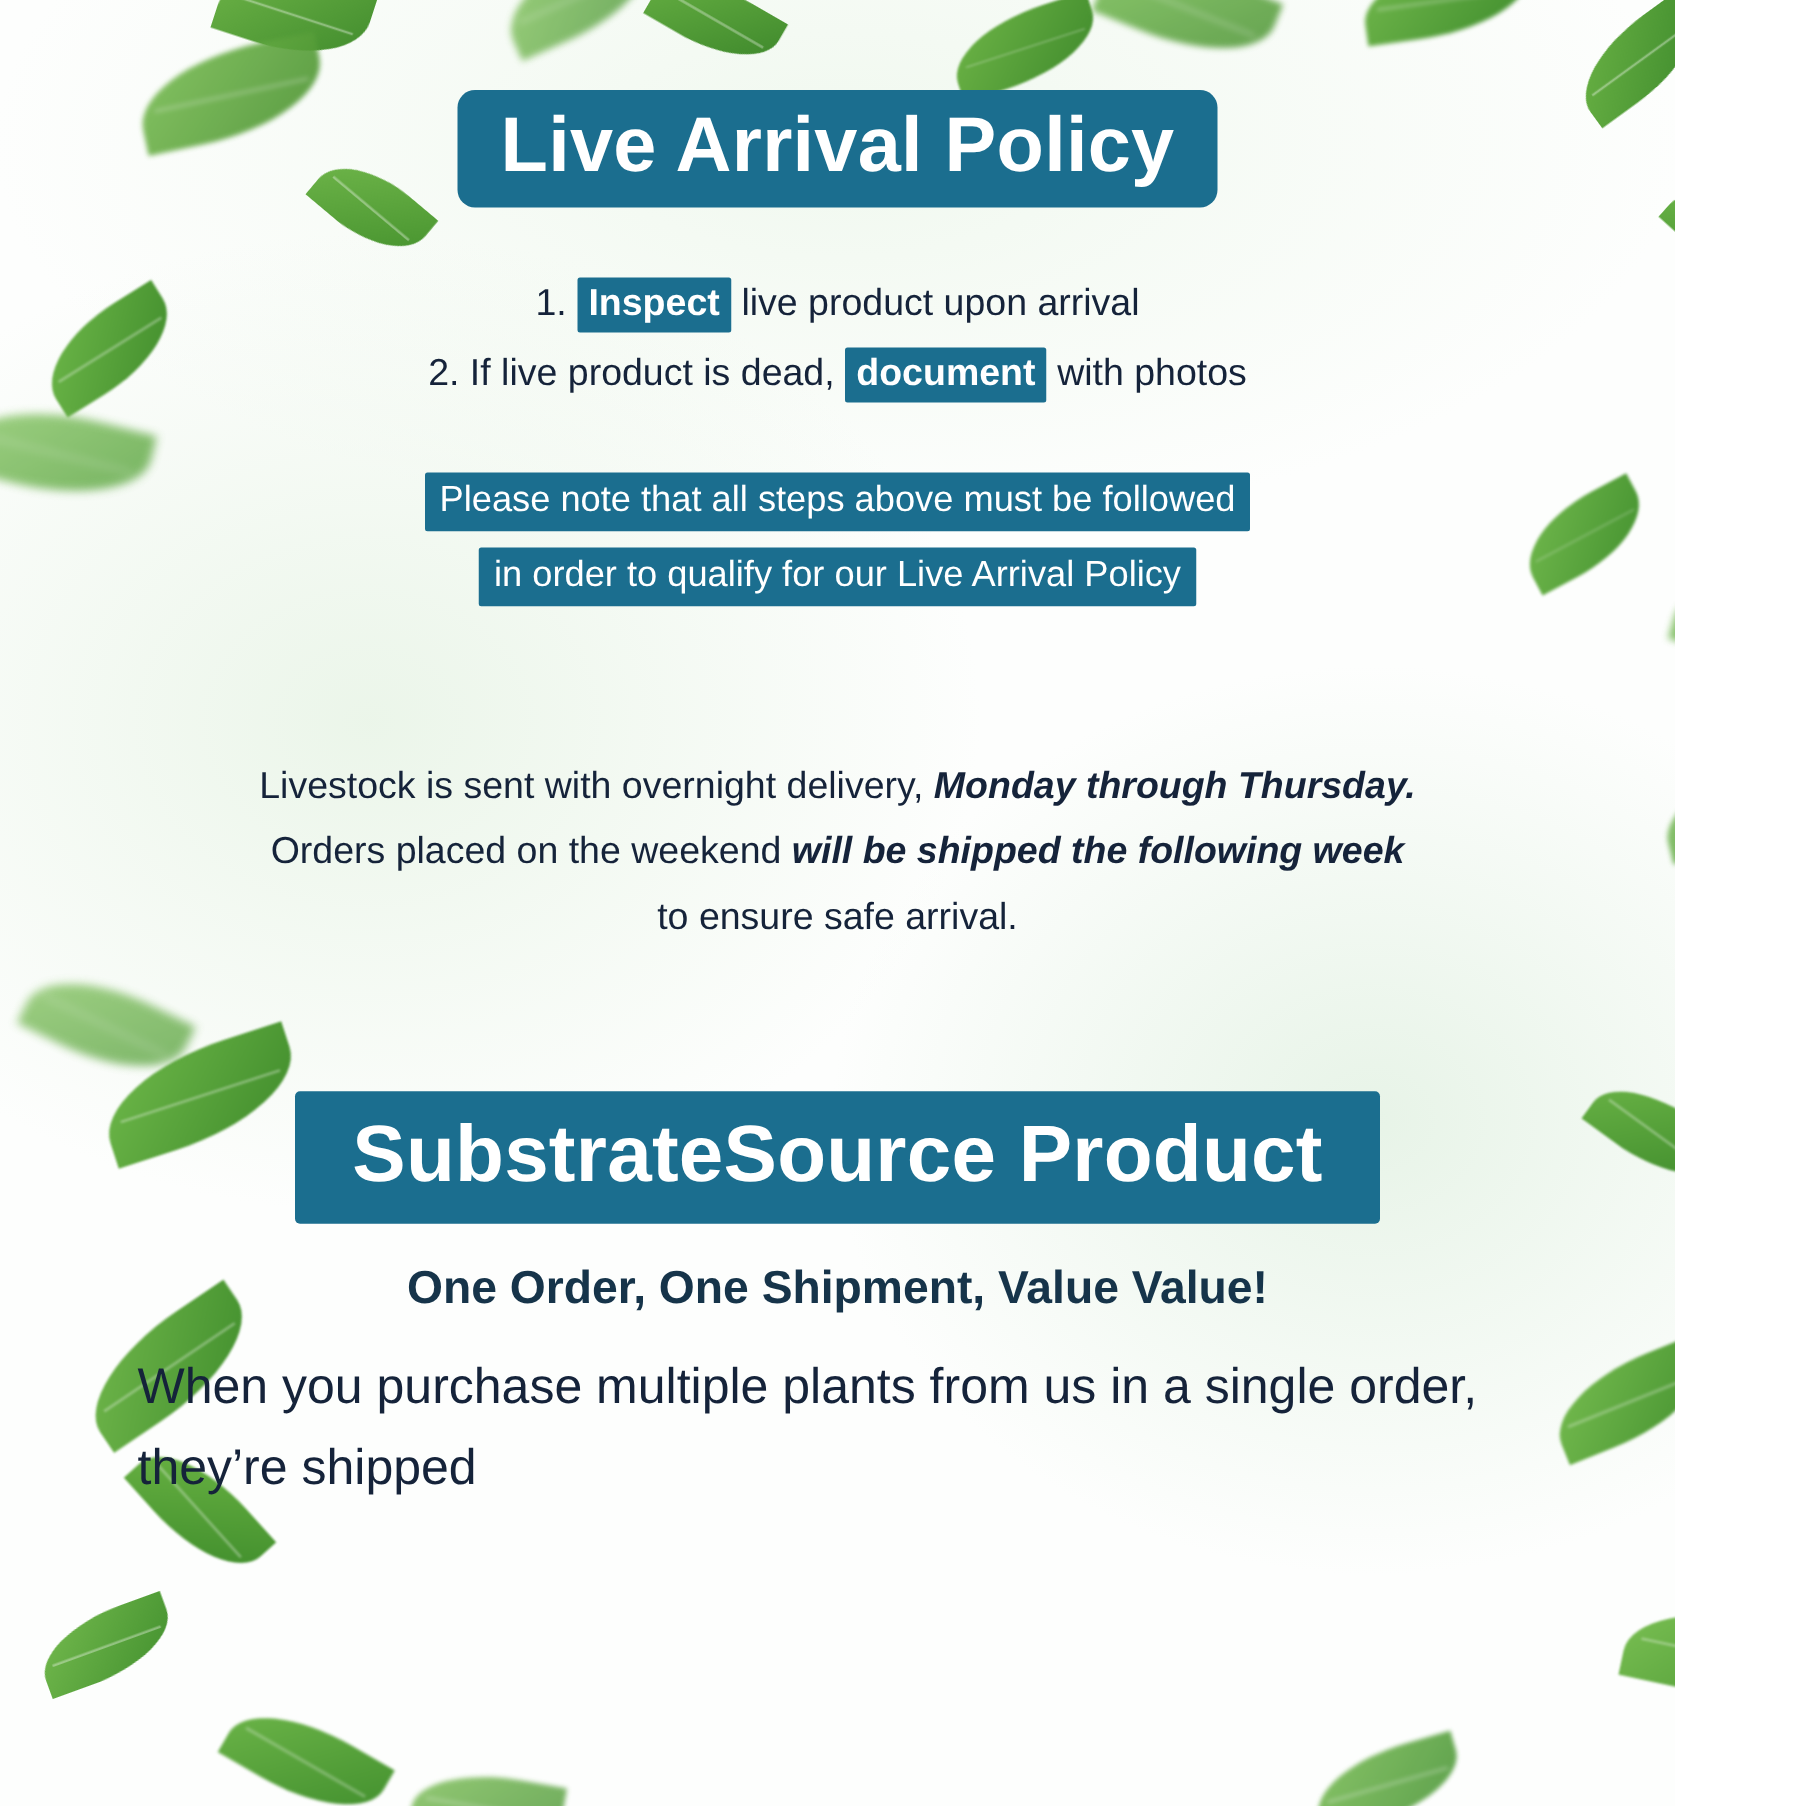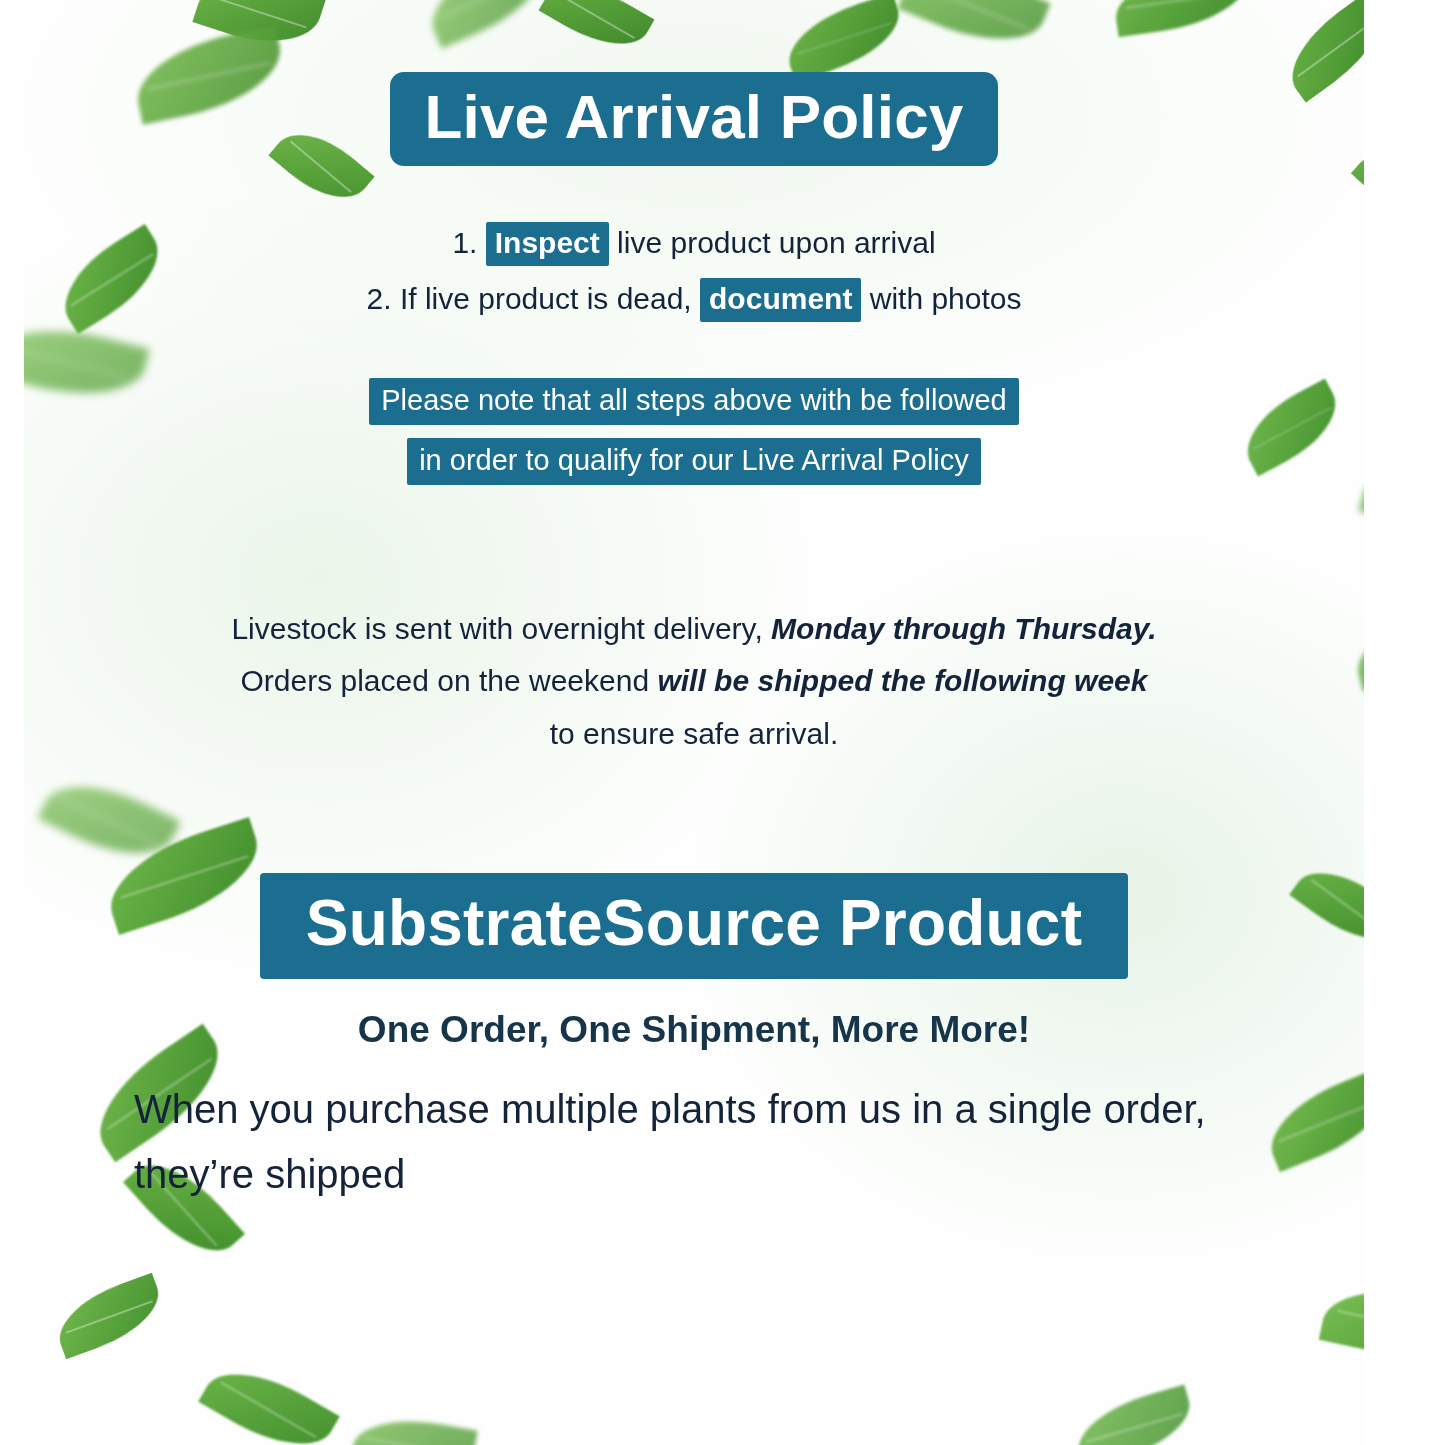--- a/index.html
+++ b/index.html
@@ -17,21 +17,20 @@
   #page {
     position: relative;
     width: 1340px;
     height: 1445px;
     background:
       radial-gradient(ellipse 700px 560px at 22% 40%, rgba(232,244,230,0.85) 0%, rgba(255,255,255,0) 70%),
       radial-gradient(ellipse 620px 520px at 82% 62%, rgba(226,241,226,0.8) 0%, rgba(255,255,255,0) 70%),
       radial-gradient(ellipse 900px 420px at 50% 8%, rgba(235,246,233,0.7) 0%, rgba(255,255,255,0) 75%),
       #fdfefd;
     overflow: hidden;
-    margin-left: 24px;
   }
 
   
   .leaf {
     position: absolute;
     border-radius: 70% 0 70% 0;
     pointer-events: none;
   }
   .leaf .vein {
     position: absolute;
@@ -260,34 +259,34 @@
         <span class="num">1.</span>
         <span></span><span class="hl">Inspect</span><span> live product upon arrival</span>
       </li>
       <li>
         <span class="num">2.</span>
         <span>If live product is dead, </span><span class="hl">document</span><span> with photos</span>
       </li>
     </ol>
 
     <div class="note">
-      <span class="noteline">Please note that all steps above with be followed</span><br>
+      <span class="noteline">Please note that all steps above must be followed</span><br>
       <span class="noteline">in order to qualify for our Live Arrival Policy</span>
     </div>
 
     <div class="shipping">
       <span>Livestock is sent with overnight delivery, </span><i>Monday through Thursday.</i><br>
       <span>Orders placed on the weekend </span><i>will be shipped the following week</i><br>
       <span>to ensure safe arrival.</span>
     </div>
 
     <div id="product-section">
       <div class="banner-wrap">
         <div class="banner" id="product-banner">SubstrateSource Product</div>
       </div>
-      <div class="subheading">One Order, One Shipment, More More!</div>
+      <div class="subheading">One Order, One Shipment, Value Value!</div>
       <div class="product-text">
         <span>When you purchase multiple plants from us in a single order, they’re shipped</span><br>
       </div>
     </div>
 
   </div>
 </div>
 
 </body></html>

